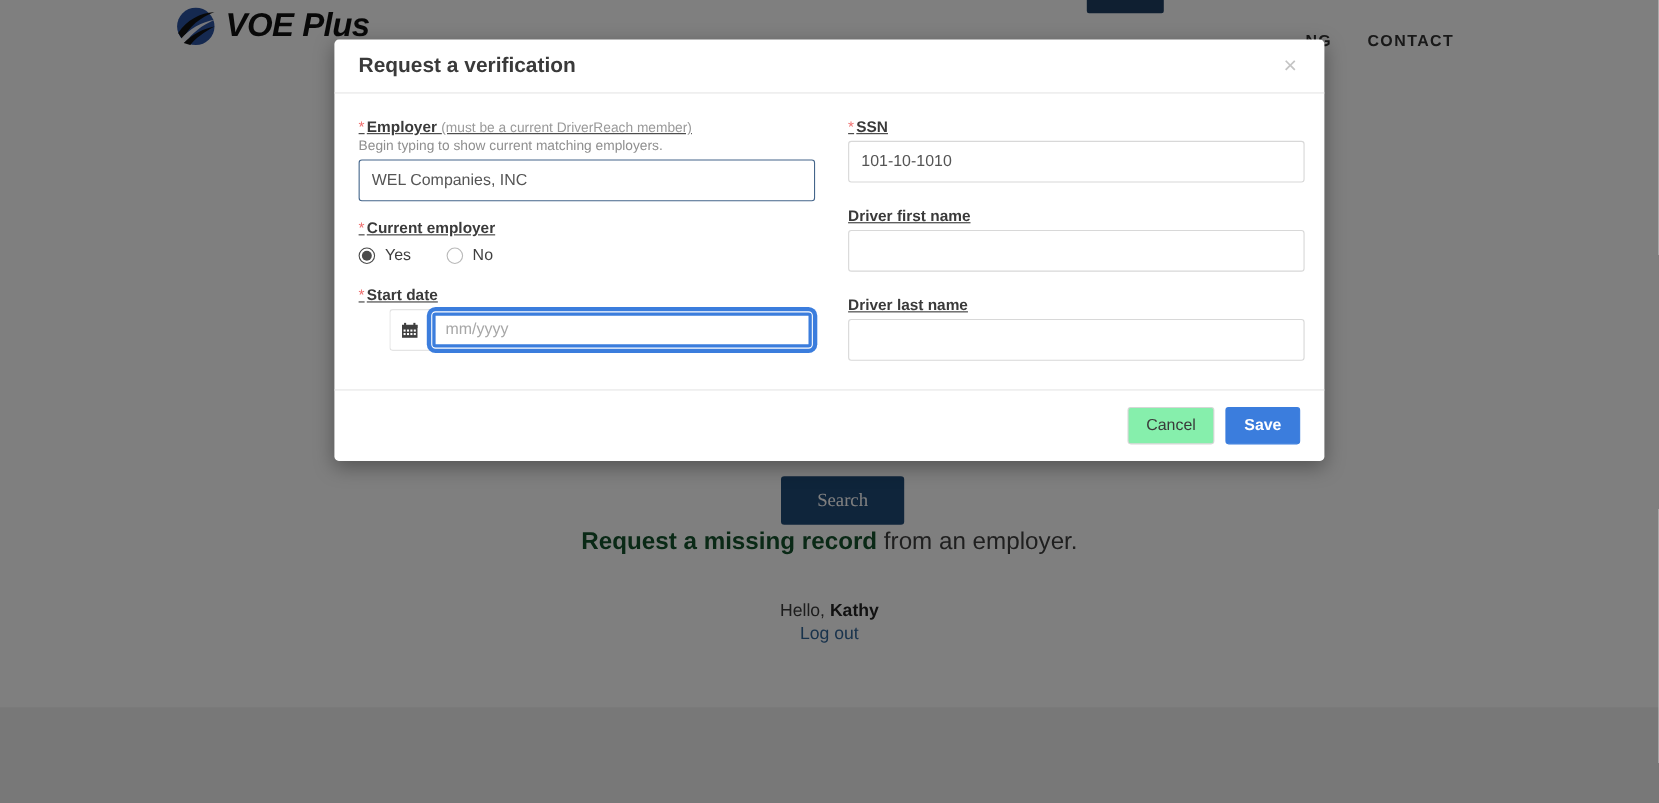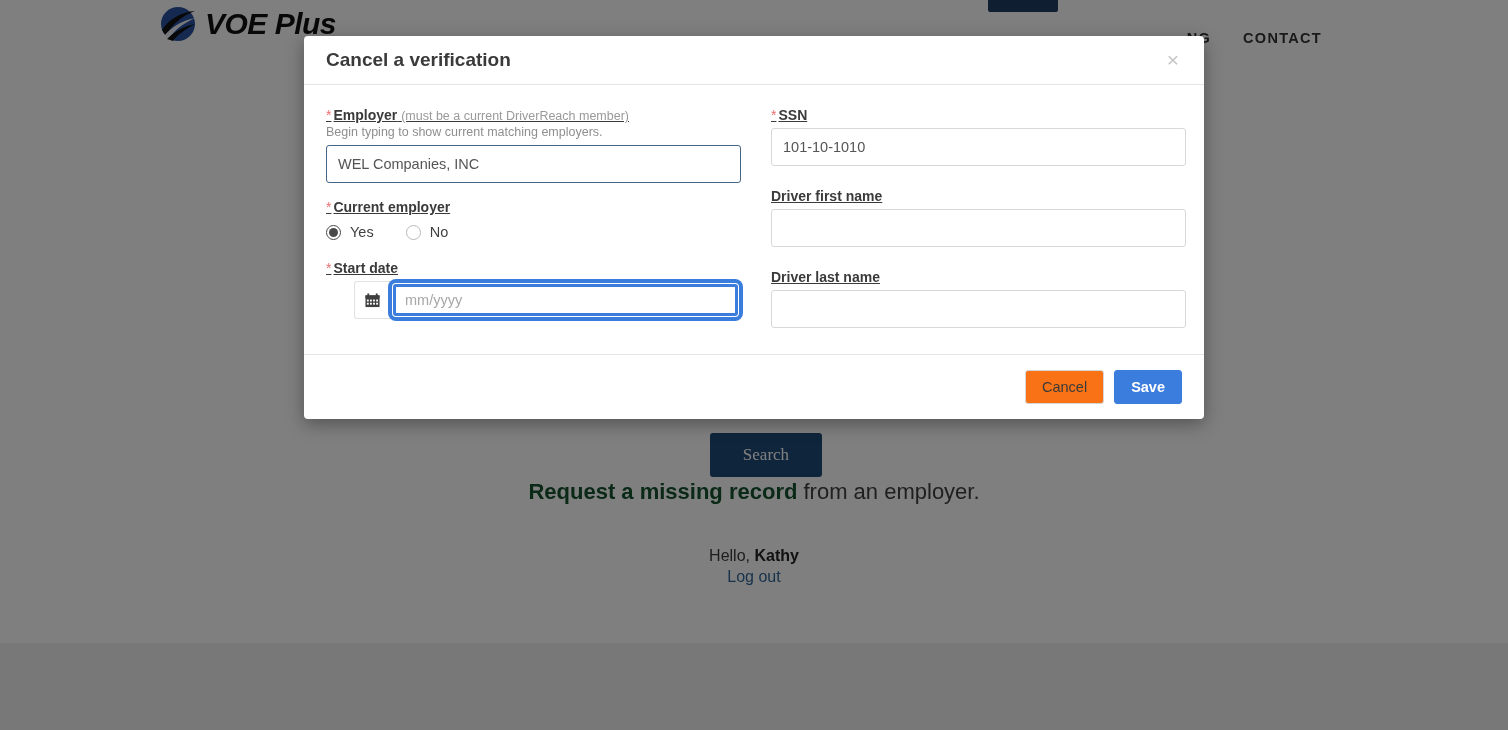--- a/index.html
+++ b/index.html
@@ -316,21 +316,21 @@
   }
   .btn {
     font-family: "Liberation Sans", sans-serif;
     font-size: 14.5px;
     border-radius: 3px;
     cursor: pointer;
     padding: 0 16px;
     height: 34px;
   }
   #cancel-button {
-    background: #f97316;
+    background: #86efac;
     border: 1px solid #d6d6d6;
     color: #3a3a3a;
     text-align: center;
   }
   #save-button {
     background: #3b7ddd;
     border: 1px solid #3b7ddd;
     color: #ffffff;
     font-weight: bold;
   }
@@ -374,21 +374,21 @@
   </div>
 
   <div id="footer-band"></div>
 </div>
 
 <div id="modal-overlay"></div>
 
 <div id="modal-dialog">
 
   <div id="modal-header">
-    <span id="modal-title">Cancel a verification</span>
+    <span id="modal-title">Request a verification</span>
     <button id="modal-close">×</button>
   </div>
 
   <div id="modal-body">
 
     <div class="modal-column">
 
       <div class="field-group">
         <label class="field-label">
           <span class="req">*</span><span>Employer</span>

